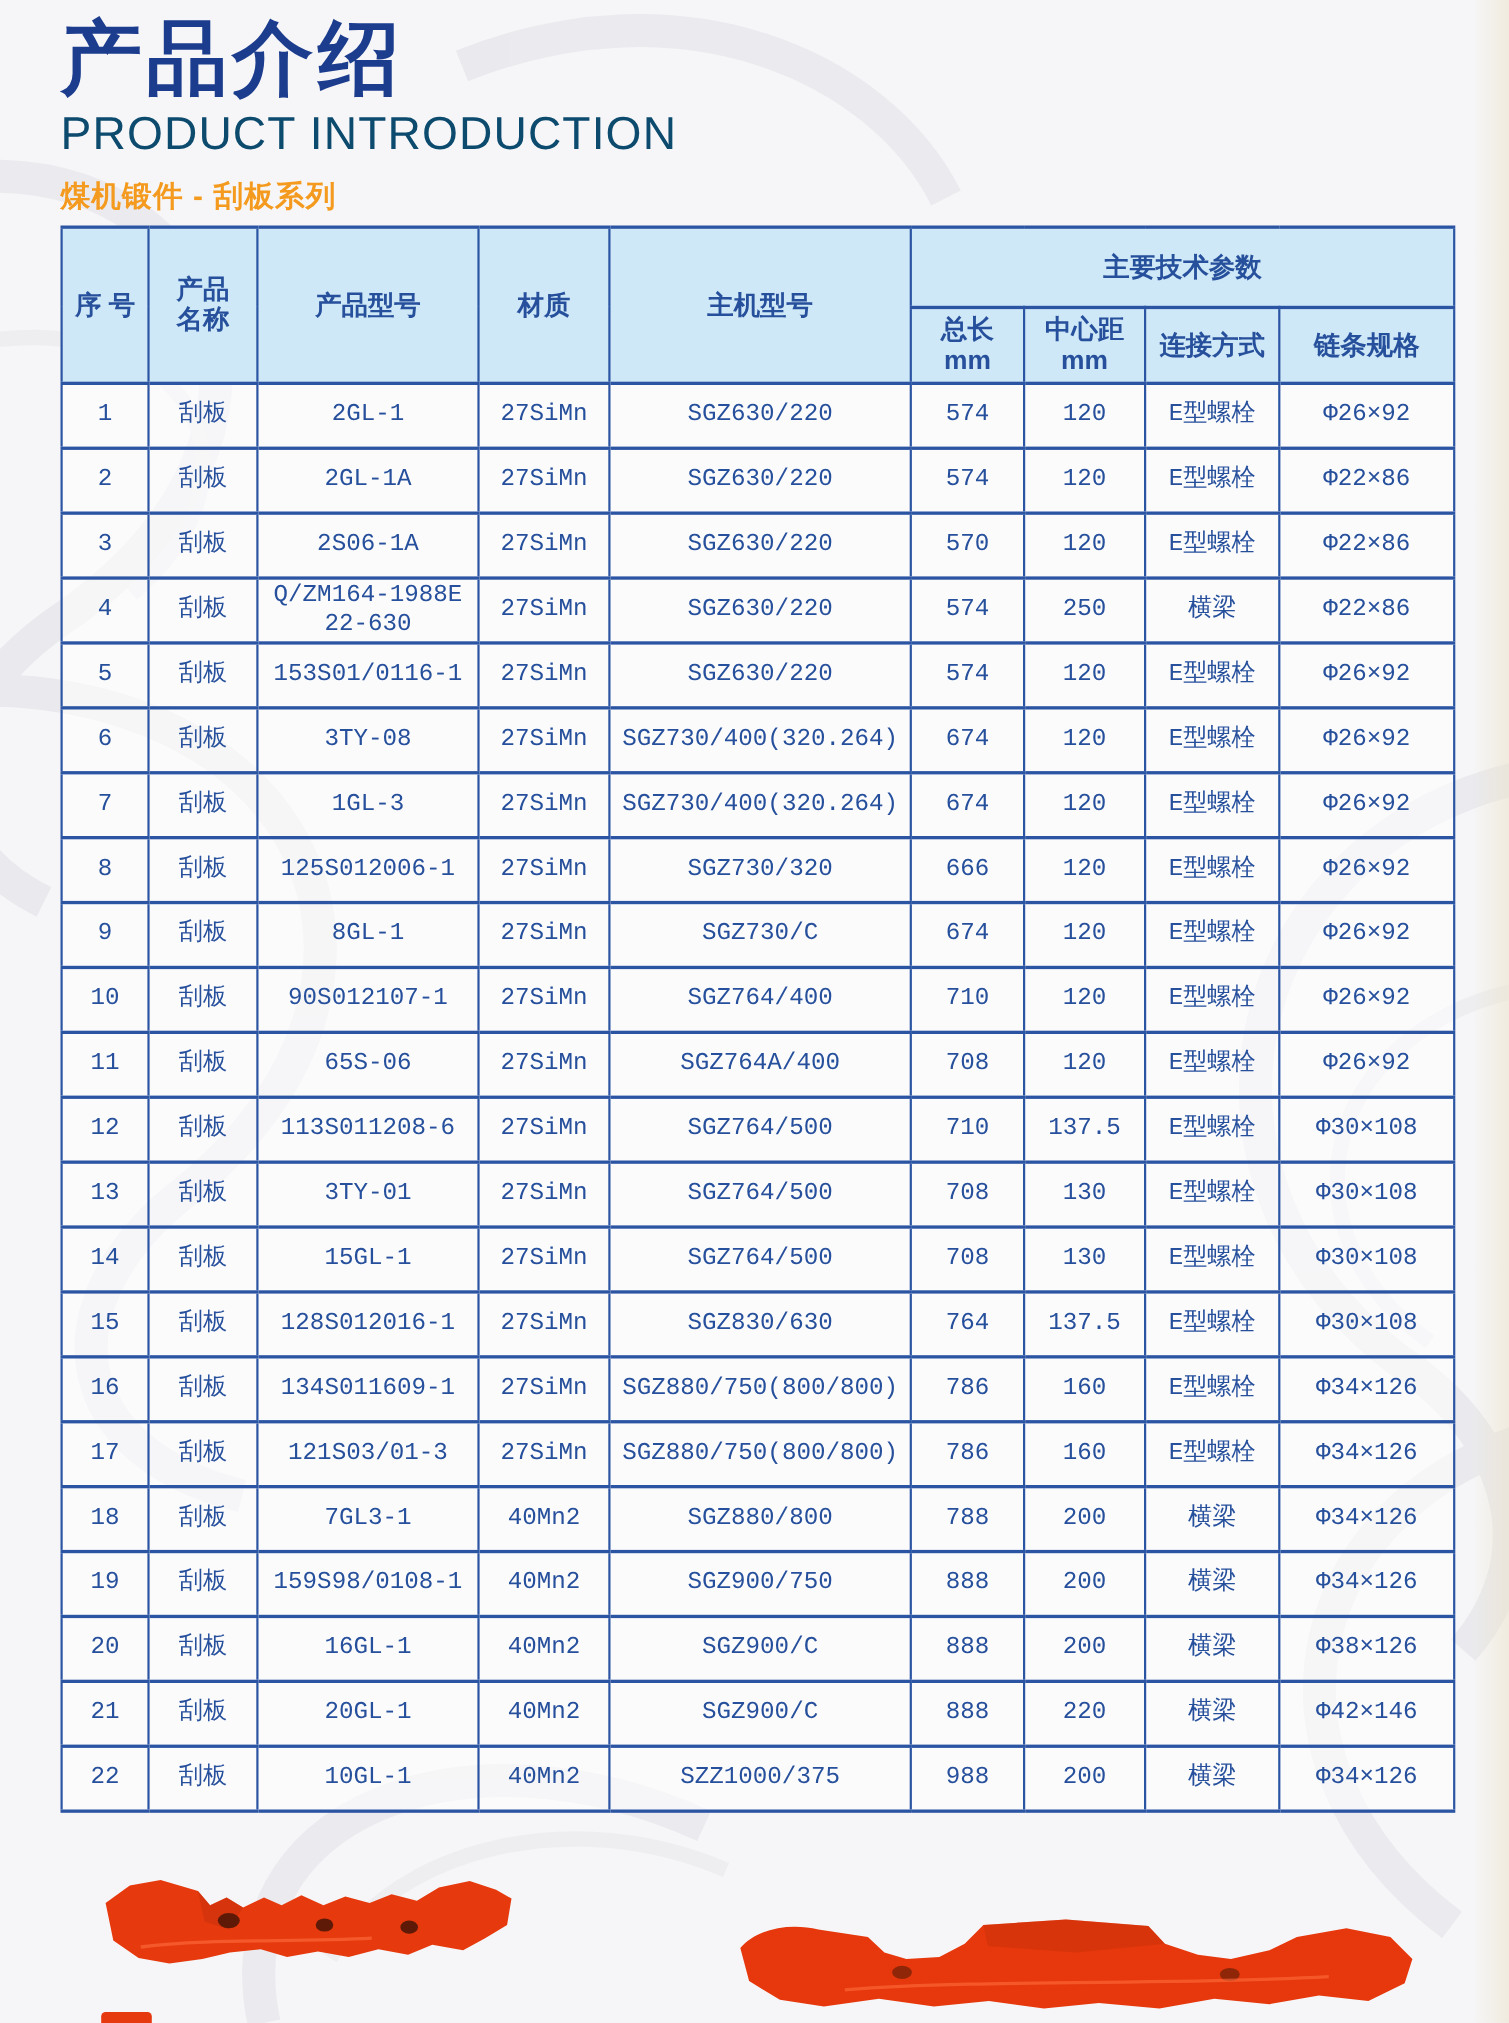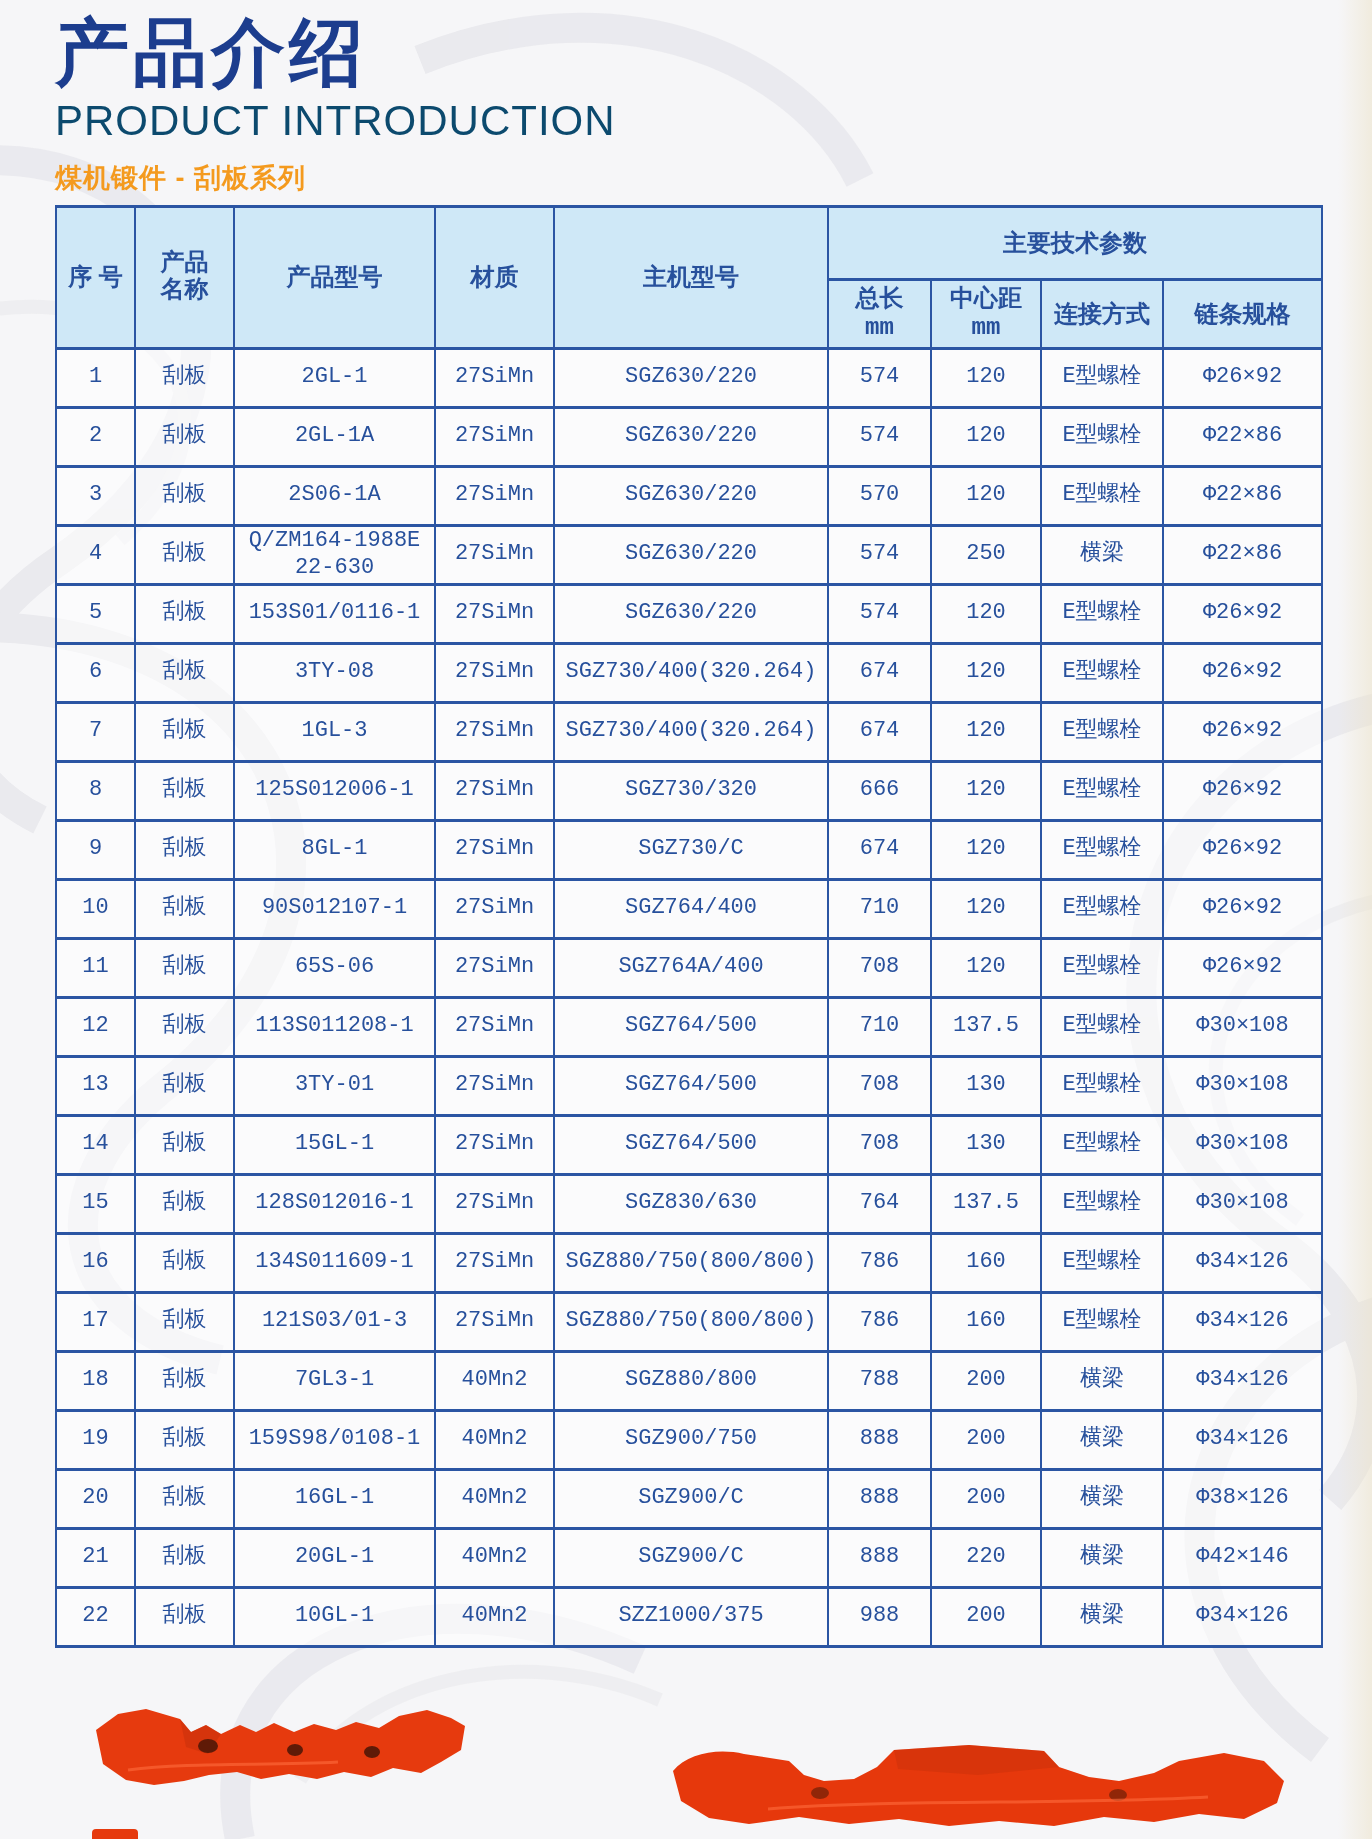--- a/index.html
+++ b/index.html
@@ -45,21 +45,21 @@
     font-size:24px;font-weight:700;
     padding:4px 2px;
   }
   table.products thead tr.top-row th{height:62px;}
   table.products thead tr.sub-row th{height:58px;}
   table.products td{
     background:rgba(255,255,255,0.55);
     font-size:22px;height:56px;padding:0 2px;
     white-space:pre-line;line-height:1.2;
   }
-  .hdr-2line{display:block;line-height:1.15;font-family:Liberation Mono, monospace;}
+  .hdr-2line{display:block;line-height:1.15;}
 
   .photo{position:absolute;z-index:2;}
   .photo-left{left:88px;top:1692px;}
   .photo-right{left:648px;top:1735px;}
   .photo-sliver{
     position:absolute;left:92px;top:1829px;width:46px;height:10px;
     background:#e63a0e;border-radius:4px 4px 0 0;z-index:2;
   }
 </style>
 </head>
@@ -243,21 +243,21 @@
           <td>27SiMn</td>
           <td>SGZ764A/400</td>
           <td>708</td>
           <td>120</td>
           <td>E型螺栓</td>
           <td>Φ26×92</td>
         </tr>
         <tr>
           <td>12</td>
           <td>刮板</td>
-          <td>113S011208-1</td>
+          <td>113S011208-6</td>
           <td>27SiMn</td>
           <td>SGZ764/500</td>
           <td>710</td>
           <td>137.5</td>
           <td>E型螺栓</td>
           <td>Φ30×108</td>
         </tr>
         <tr>
           <td>13</td>
           <td>刮板</td>

